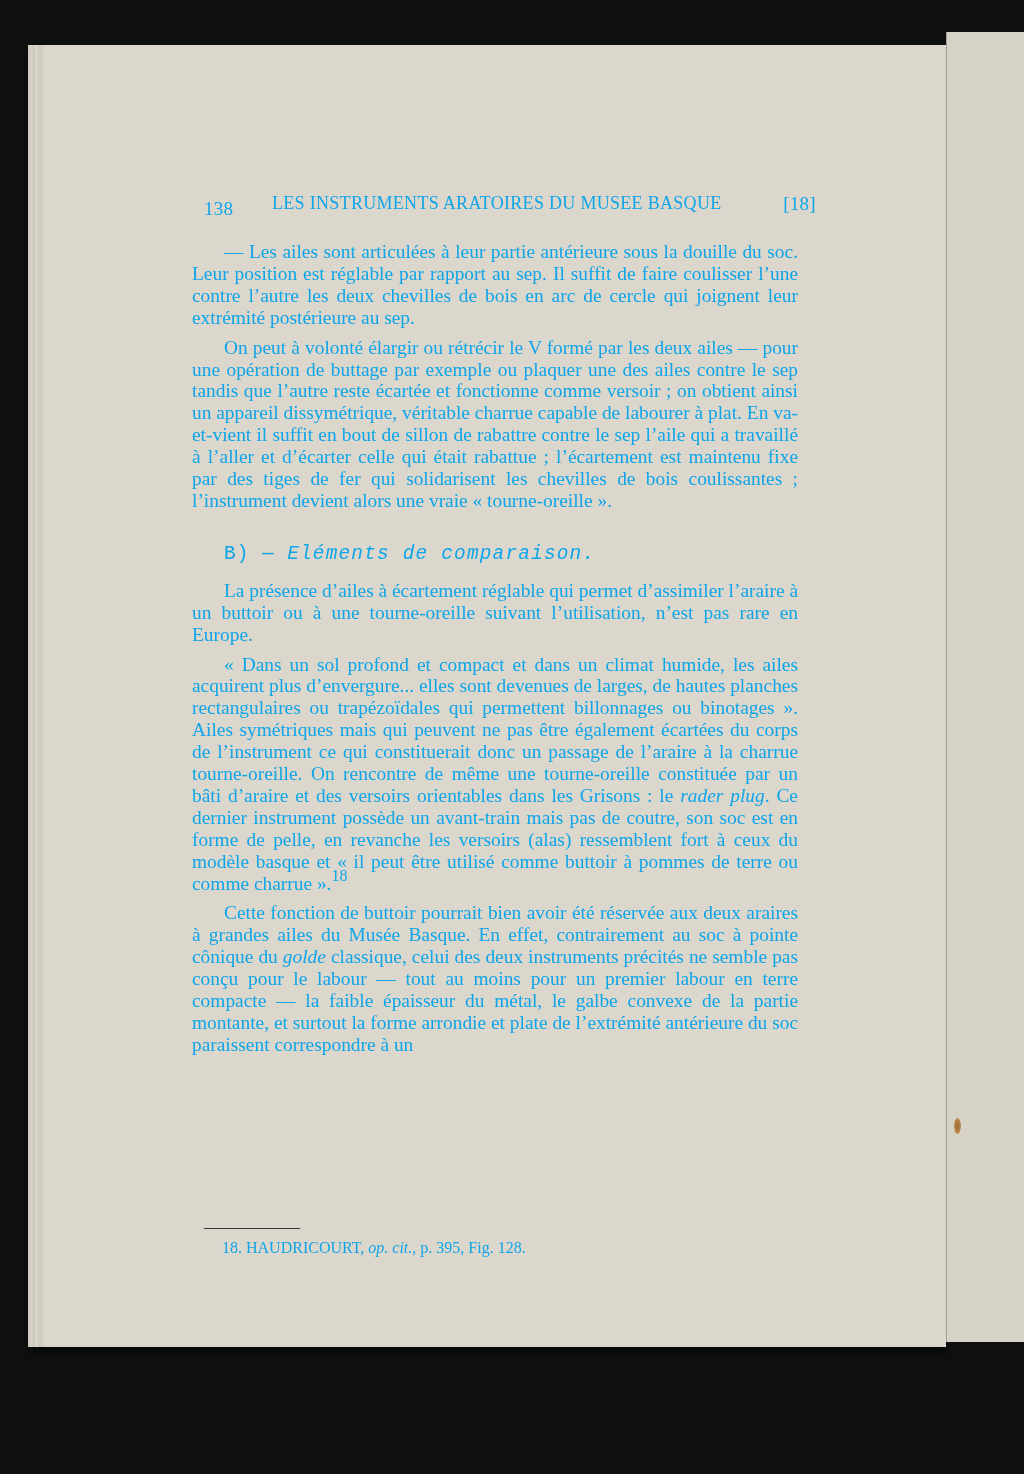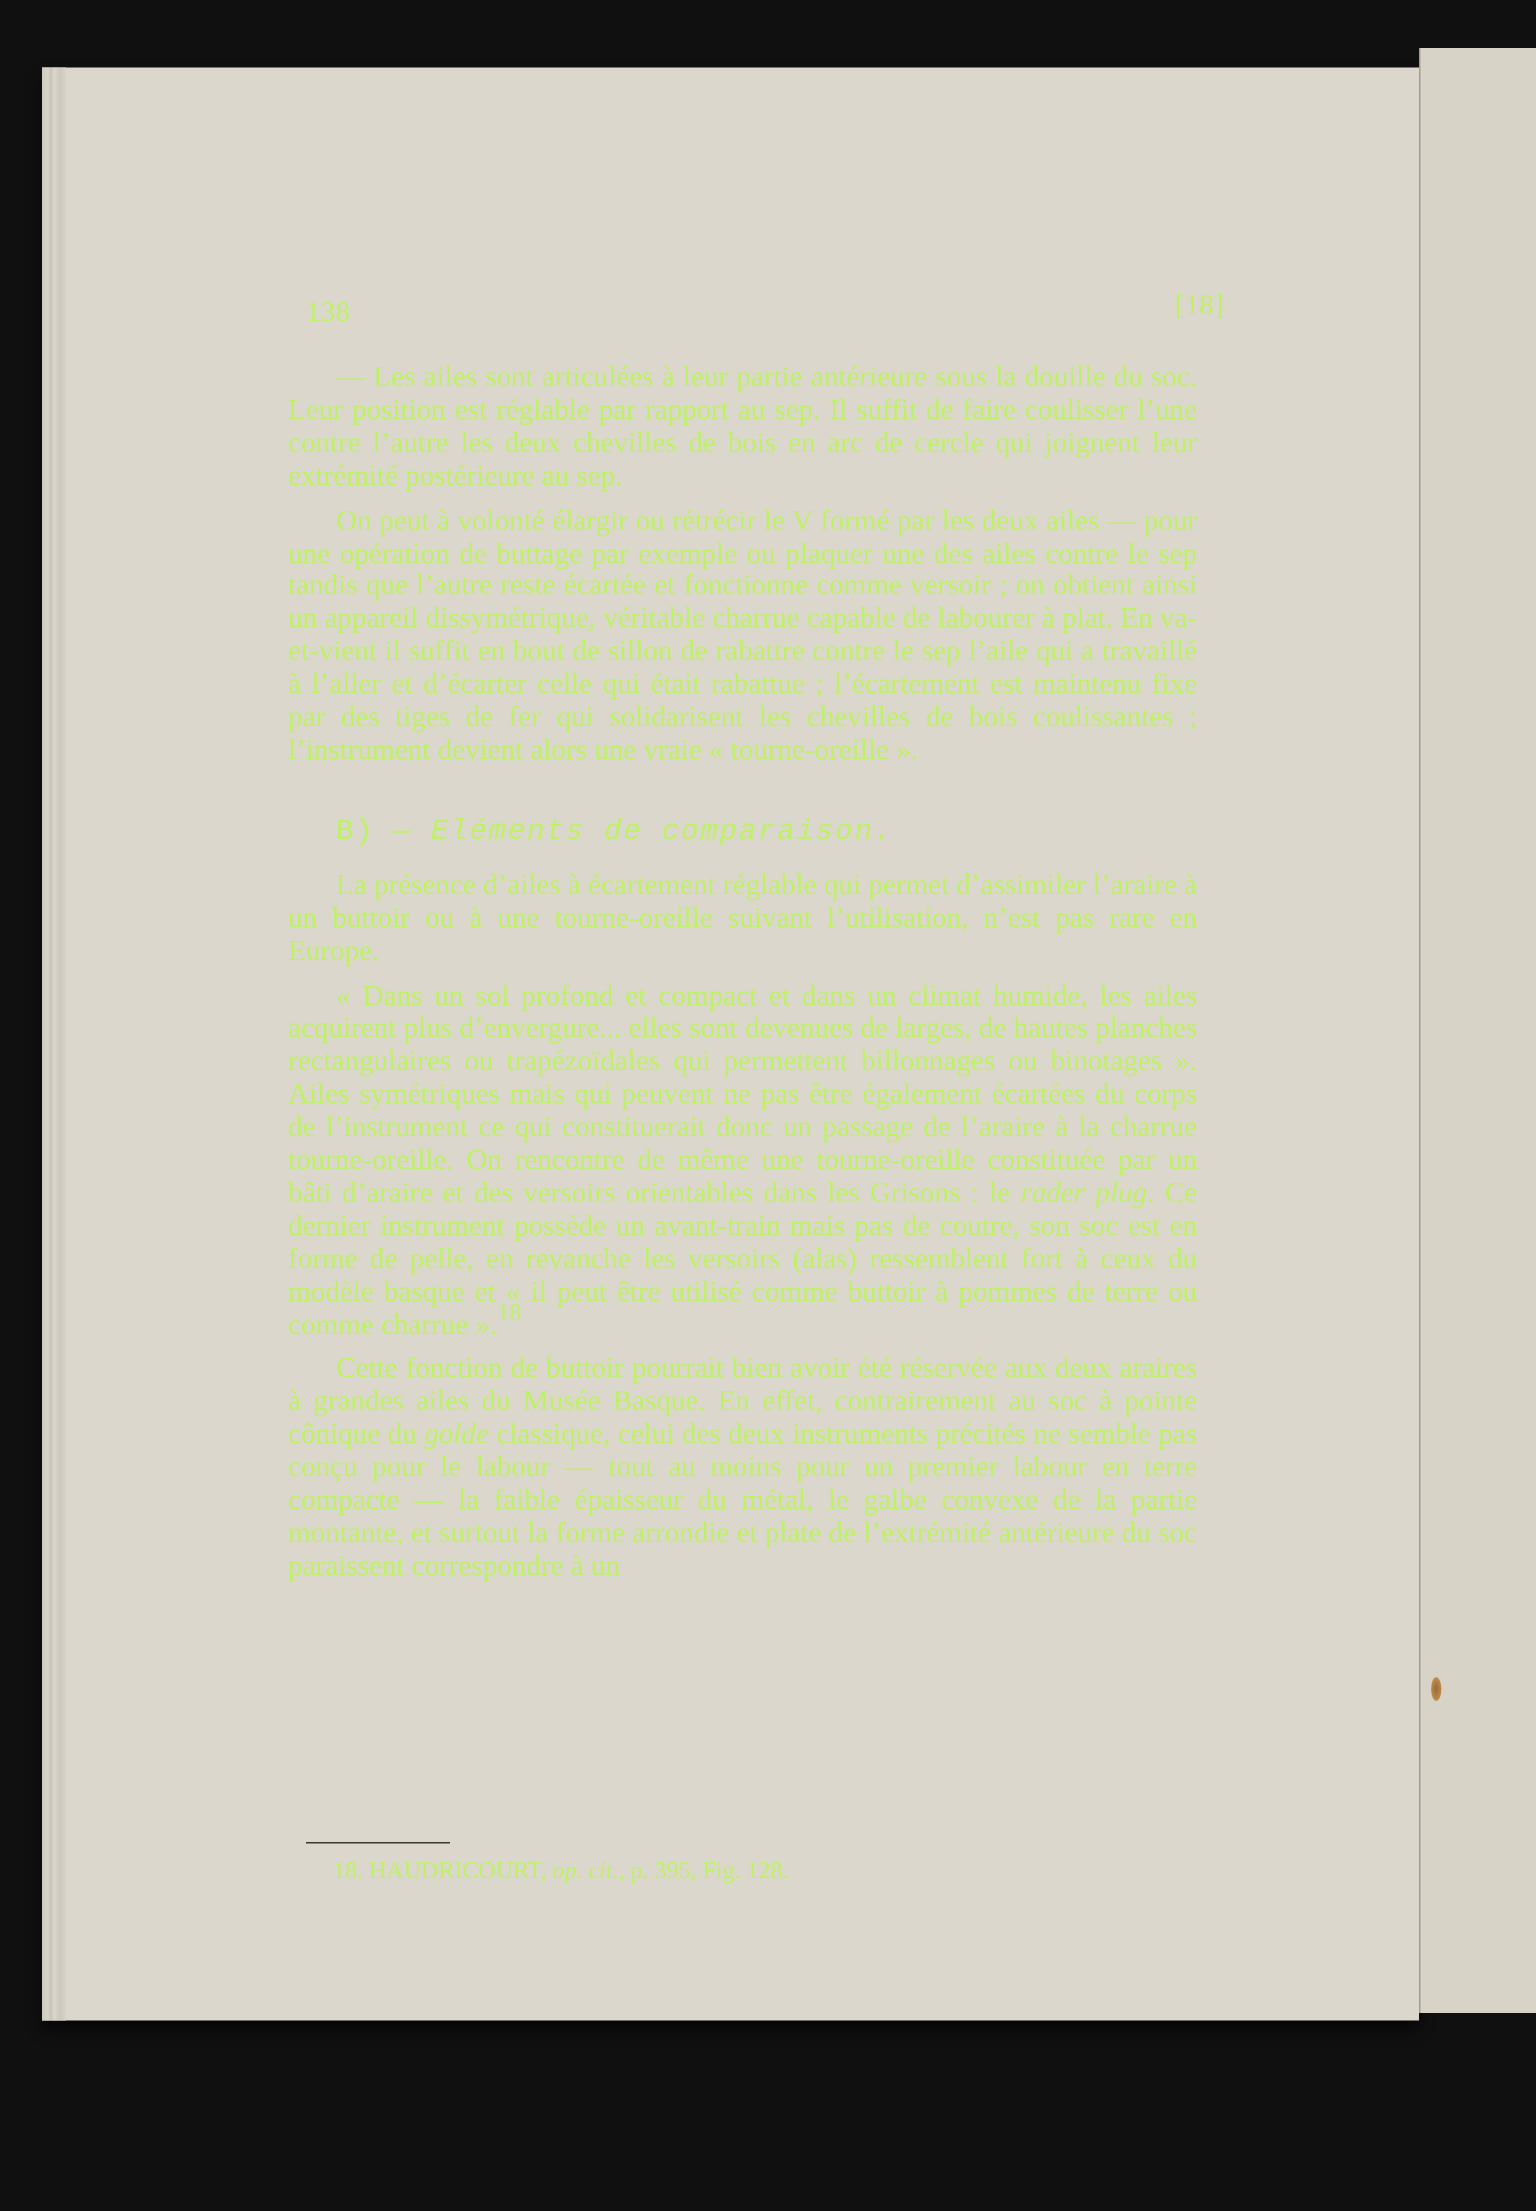--- a/index.html
+++ b/index.html
@@ -21,21 +21,21 @@
       background: #d8d3c7;
       border-left: 1px solid #a39d91;
     }
     .stain {
       position: absolute; left: 954px; top: 1118px; width: 7px; height: 16px;
       border-radius: 50%;
       background: radial-gradient(#9a6a30, #b9874a 60%, rgba(185,135,74,0));
     }
     .text {
       font-family: "Liberation Serif", "DejaVu Serif", serif;
-      color: #bef264;
+      color: #0ea5e9;
       position: absolute;
     }
     .header {
       left: 204px; top: 190px; width: 612px; height: 30px;
       font-size: 18px; letter-spacing: 0.3px;
     }
     .header .pnum { position: absolute; left: 0; top: 8px; font-size: 19px; }
     .header .title { position: absolute; left: 68px; top: 3px; }
     .header .sec { position: absolute; right: 0; top: 3px; font-size: 19px; }
     .body {
@@ -62,20 +62,21 @@
 <body>
 
 <div class="page">
   <div class="page-edge"></div>
 </div>
 <div class="next-page"></div>
 <div class="stain"></div>
 
 <div class="text header">
   <span class="pnum">138</span>
+  <span class="title">LES INSTRUMENTS ARATOIRES DU MUSEE BASQUE</span>
   <span class="sec">[18]</span>
 </div>
 
 <div class="text body">
   <p>— Les ailes sont articulées à leur partie antérieure sous la douille du soc. Leur position est réglable par rapport au sep. Il suffit de faire coulisser l’une contre l’autre les deux chevilles de bois en arc de cercle qui joignent leur extrémité postérieure au sep.</p>
   <p>On peut à volonté élargir ou rétrécir le V formé par les deux ailes — pour une opération de buttage par exemple ou plaquer une des ailes contre le sep tandis que l’autre reste écartée et fonctionne comme versoir ; on obtient ainsi un appareil dissymétrique, véritable charrue capable de labourer à plat. En va-et-vient il suffit en bout de sillon de rabattre contre le sep l’aile qui a travaillé à l’aller et d’écarter celle qui était rabattue ; l’écartement est maintenu fixe par des tiges de fer qui solidarisent les chevilles de bois coulissantes ; l’instrument devient alors une vraie « tourne-oreille ».</p>
 
   <p class="subhead"><span>B) — </span><i>Eléments de comparaison.</i></p>
 
   <p>La présence d’ailes à écartement réglable qui permet d’assimiler l’araire à un buttoir ou à une tourne-oreille suivant l’utilisation, n’est pas rare en Europe.</p>

